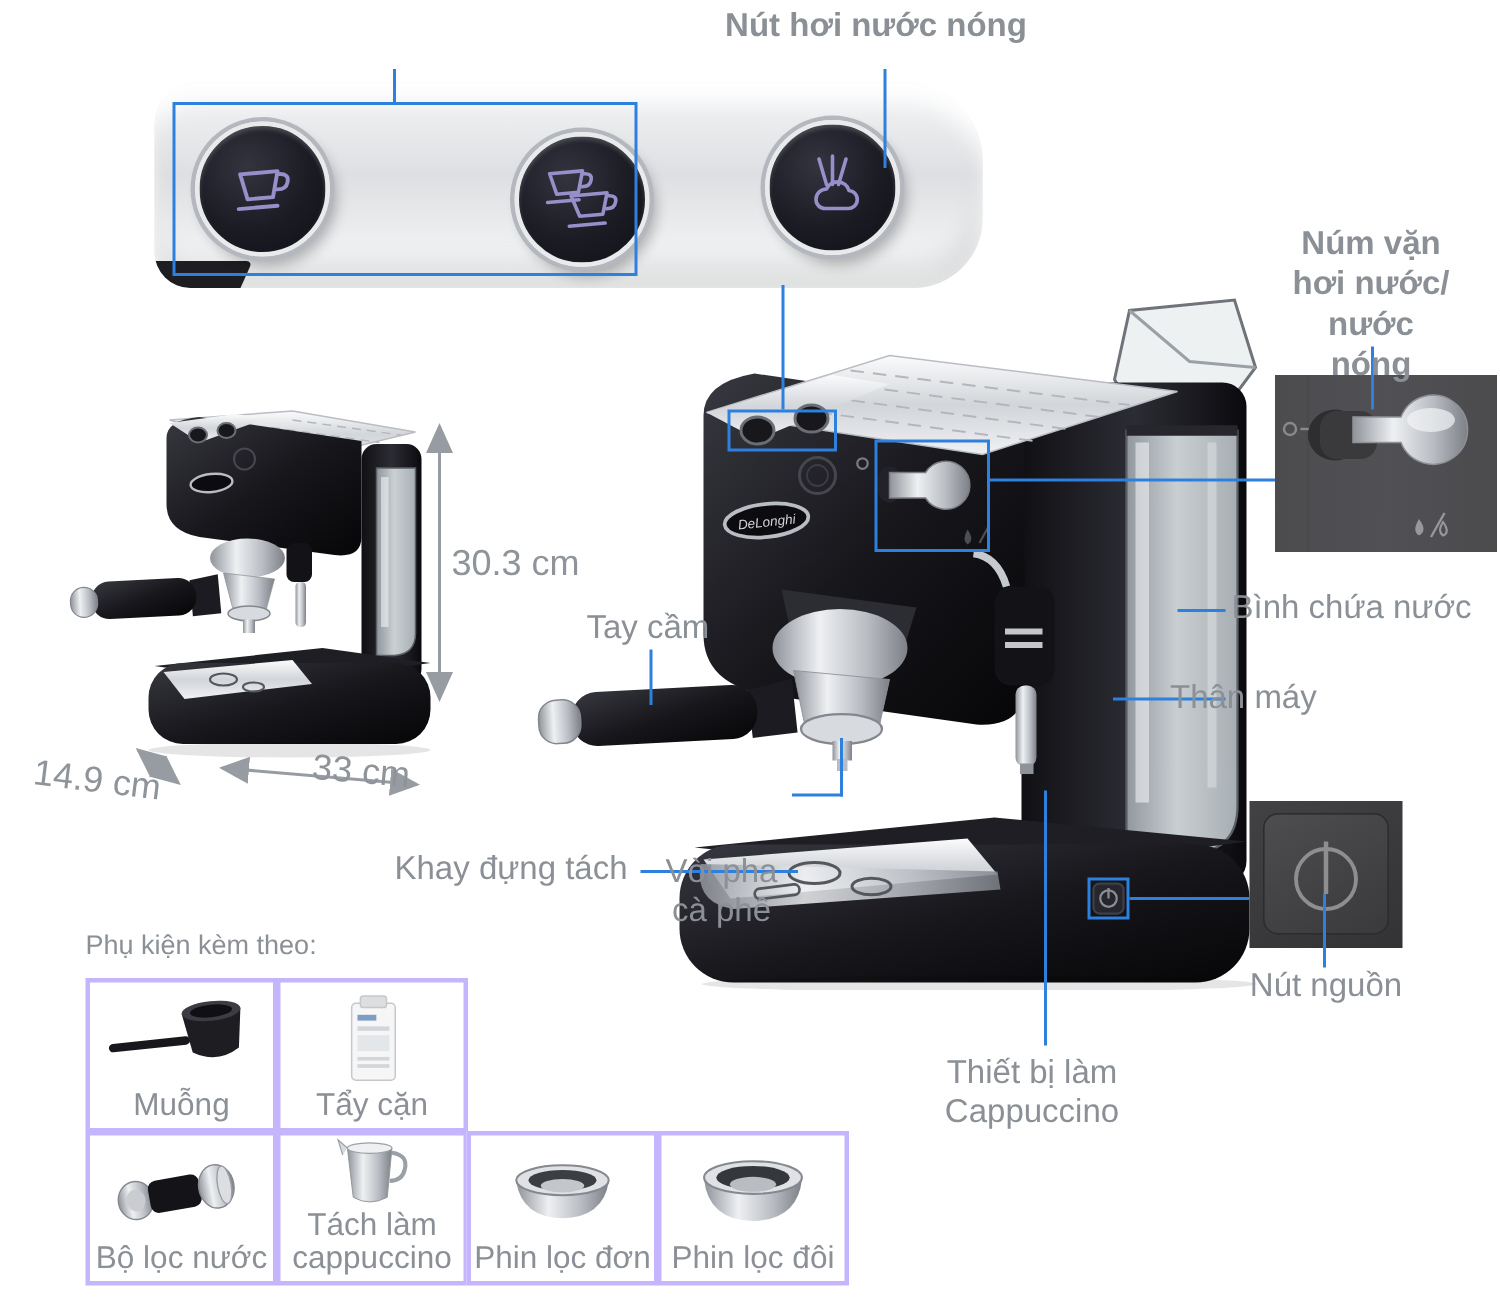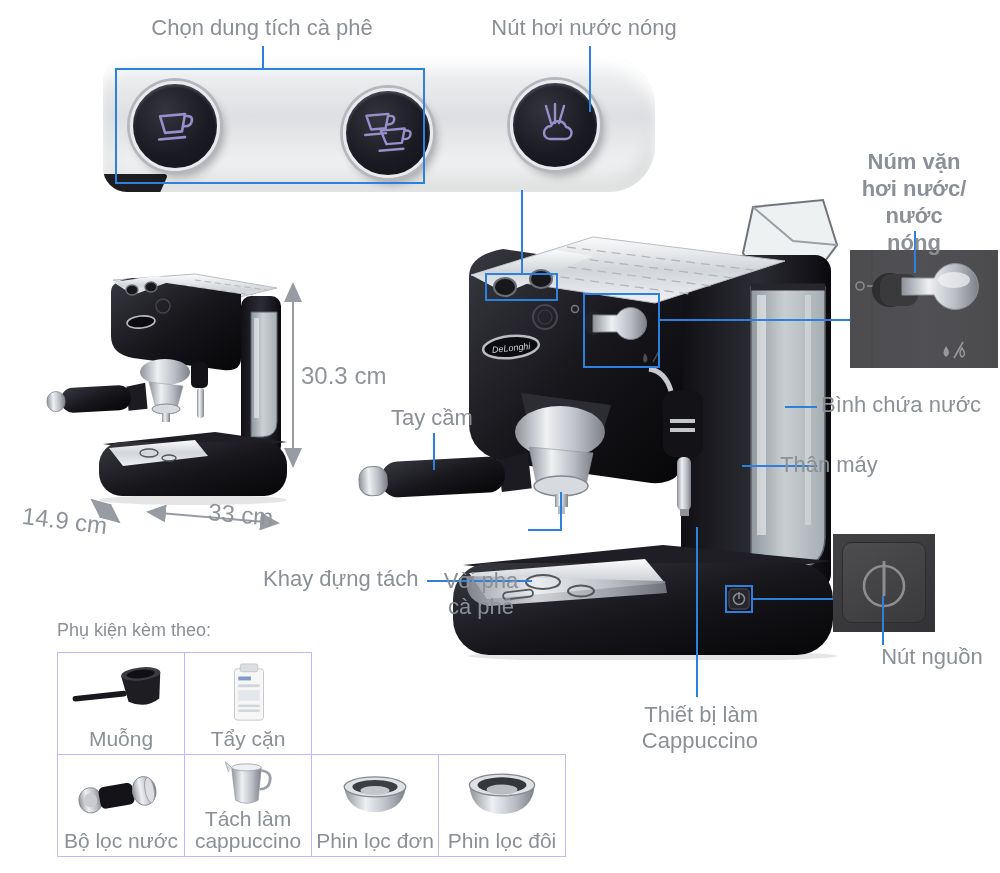--- a/index.html
+++ b/index.html
@@ -27,21 +27,21 @@
   
   #knobPhoto{position:absolute;left:850px;top:250px;width:148px;height:118px;z-index:2;}
   #powerPhoto{position:absolute;left:833px;top:534px;width:102px;height:98px;z-index:2;
         background:linear-gradient(150deg,#424244,#333335);}
   #powerPhoto .inner{position:absolute;left:9px;top:8px;right:9px;bottom:9px;border-radius:10px;
         background:linear-gradient(150deg,#4d4d4f,#3a3a3c);border:1px solid #2c2c2e;}
   #powerPhoto svg{position:absolute;left:0;top:0;}
   
   #accTitle{position:absolute;left:57px;top:620px;color:#8b9097;font-size:18px;z-index:6;}
   .accRow{position:absolute;display:flex;z-index:3;}
-  .acc-cell{width:128px;height:103px;border:1px solid #c4b5fd;box-sizing:border-box;margin-left:-1px;
+  .acc-cell{width:128px;height:103px;border:3px solid #c4b5fd;box-sizing:border-box;margin-left:-1px;
         display:flex;flex-direction:column;align-items:center;justify-content:flex-end;
         padding:5px 2px 4px 2px;background:#fff;}
   .acc-cell:first-child{margin-left:0;}
   .acc-art{flex:1;display:flex;align-items:center;justify-content:center;width:100%;}
   .acc-lab{color:#8b9097;font-size:21px;line-height:22px;text-align:center;}
   .mach{position:absolute;z-index:1;}
 </style>
 </head>
 <body>
 
@@ -74,22 +74,21 @@
         <stop offset="0" stop-color="#aab4ba" stop-opacity=".8"></stop>
           <stop offset=".45" stop-color="#e7edef" stop-opacity=".85"></stop>
           <stop offset="1" stop-color="#c2cbd0" stop-opacity=".85"></stop>
       </linearGradient>
       <marker id="ah" markerWidth="11" markerHeight="9" refX="9" refY="4.5" orient="auto-start-reverse">
         <path d="M0,0 L10,4.5 L0,9 z" fill="#979ca2"></path>
       </marker>
     </defs>
   </svg>
 
-  <div class="lbl ctr" style="left:132px;top:15px;width:260px;">Chọn dung tích cà phê</div>
-  <div class="lbl ctr" style="left:448px;top:15px;width:272px;">Nút hơi nước nóng</div>
+  <div class="lbl ctr" style="left:448px;top:4px;width:272px;font-weight:bold;">Nút hơi nước nóng</div>
 
   <div id="strip">
     <div class="sliver"></div>
     <div class="pbtn" style="left:27px;top:26px;">
       <svg width="56" height="56" viewBox="0 0 56 56">
         <g fill="none" stroke="#968fc9" stroke-width="2.6" stroke-linecap="round" stroke-linejoin="round" transform="rotate(-5 28 28)">
           <path d="M14,17 L39,17 L34.5,34 L17.5,34 Z"></path>
           <path d="M39,19 q8,0 6,6 q-1.5,5 -8,4"></path>
           <path d="M11,40 L37,40"></path>
         </g>
@@ -283,25 +282,25 @@
     <div>nước nóng</div>
   </div>
   <div class="lbl" style="left:821px;top:392px;">Bình chứa nước</div>
   <div class="lbl" style="left:780px;top:452px;">Thân máy</div>
   <div class="lbl" style="left:391px;top:405px;">Tay cầm</div>
   <div class="lbl ctr" style="left:428px;top:528px;width:106px;margin-top:40px;">
     <div>Vòi pha</div>
     <div>cà phê</div>
   </div>
   <div class="lbl" style="left:263px;top:566px;">Khay đựng tách</div>
-  <div class="lbl ctr" style="left:618px;top:702px;width:140px;text-align:right;">
+  <div class="lbl ctr" style="left:618px;top:702px;width:140px;">
     <div>Thiết bị làm</div>
     <div>Cappuccino</div>
   </div>
-  <div class="lbl ctr" style="left:833px;top:644px;width:102px;margin-left:48px;">Nút nguồn</div>
+  <div class="lbl ctr" style="left:833px;top:644px;width:102px;">Nút nguồn</div>
 
   <div id="accTitle">Phụ kiện kèm theo:</div>
 
   <div class="accRow" style="left:57px;top:652px;">
     <div class="acc-cell">
       <div class="acc-art">
         <svg width="118" height="60" viewBox="0 0 120 64">
           <g transform="rotate(-6 60 32)">
             <rect x="8" y="30" width="58" height="6" rx="3" fill="#18181c"></rect>
             <path d="M62,14 l5,28 q17,10 33,0 l4,-28" fill="#1d1d22"></path>

